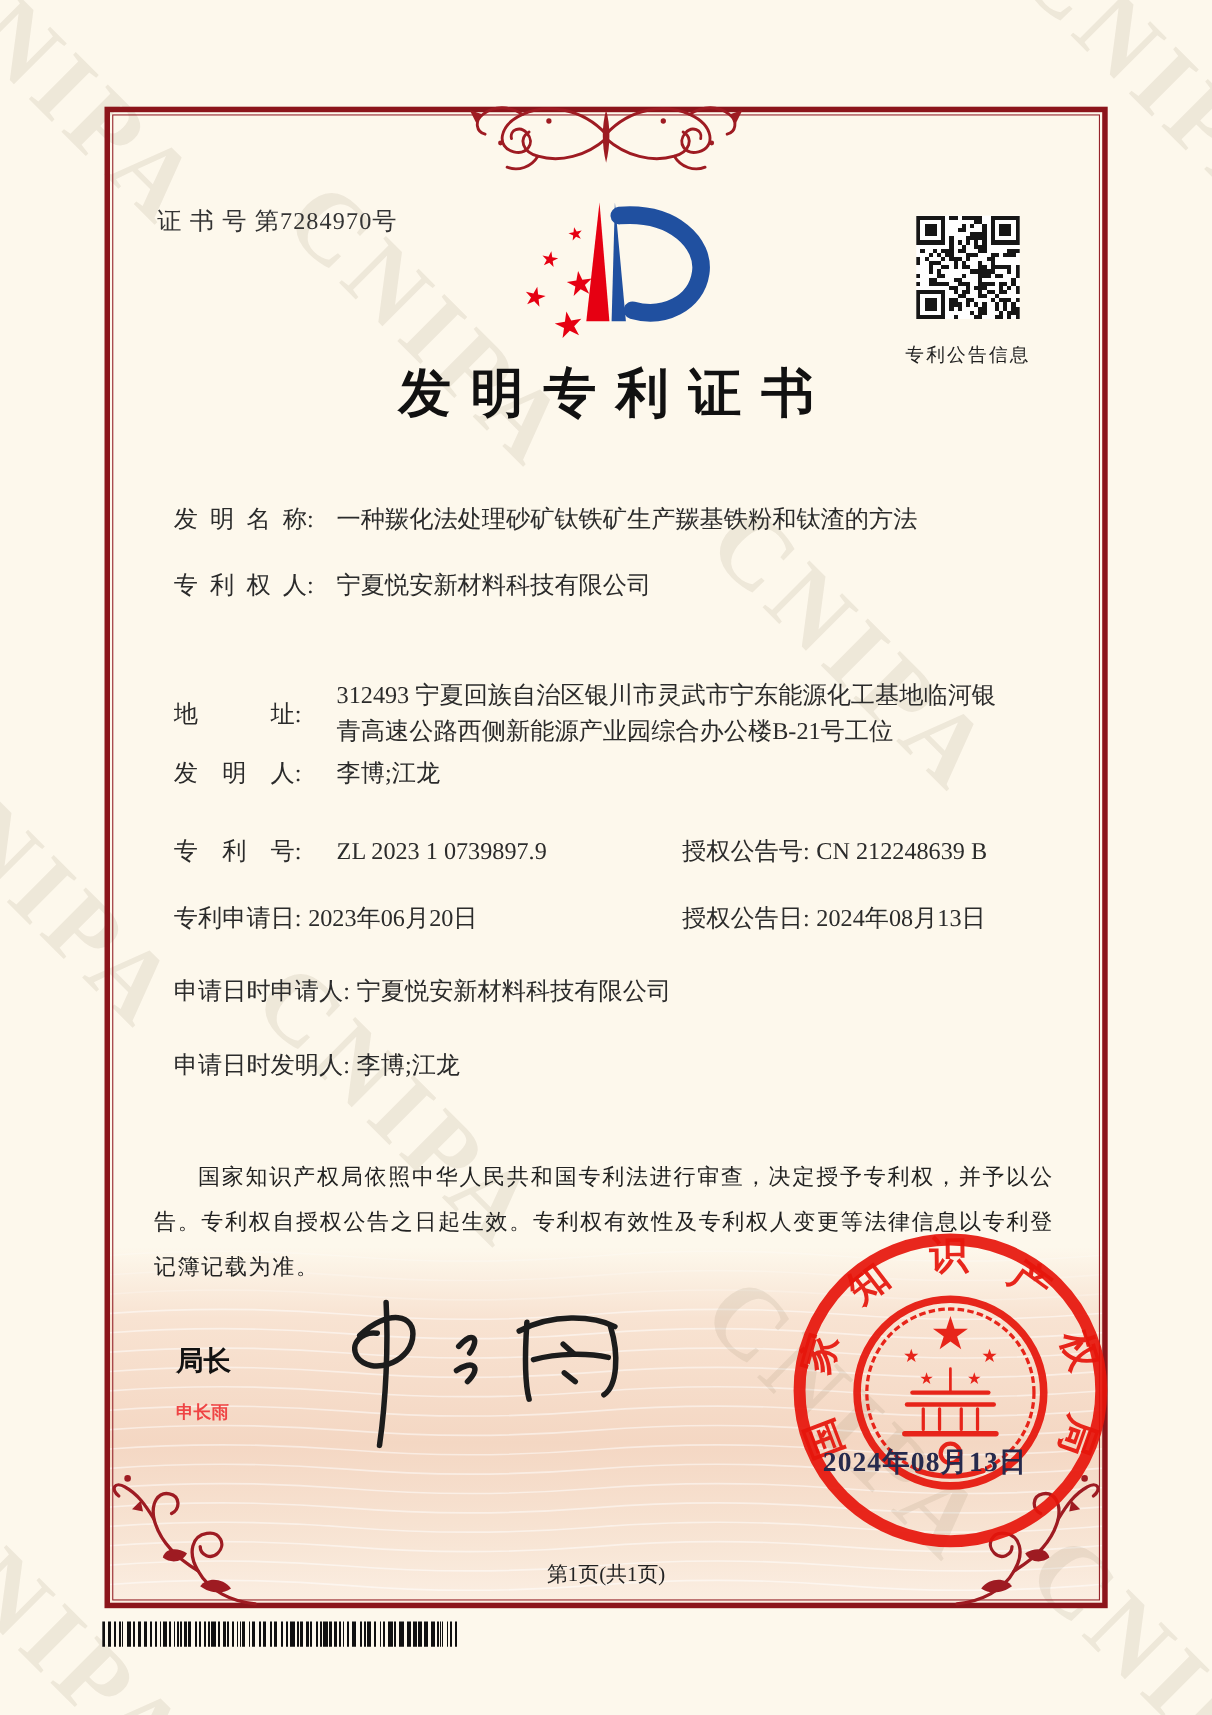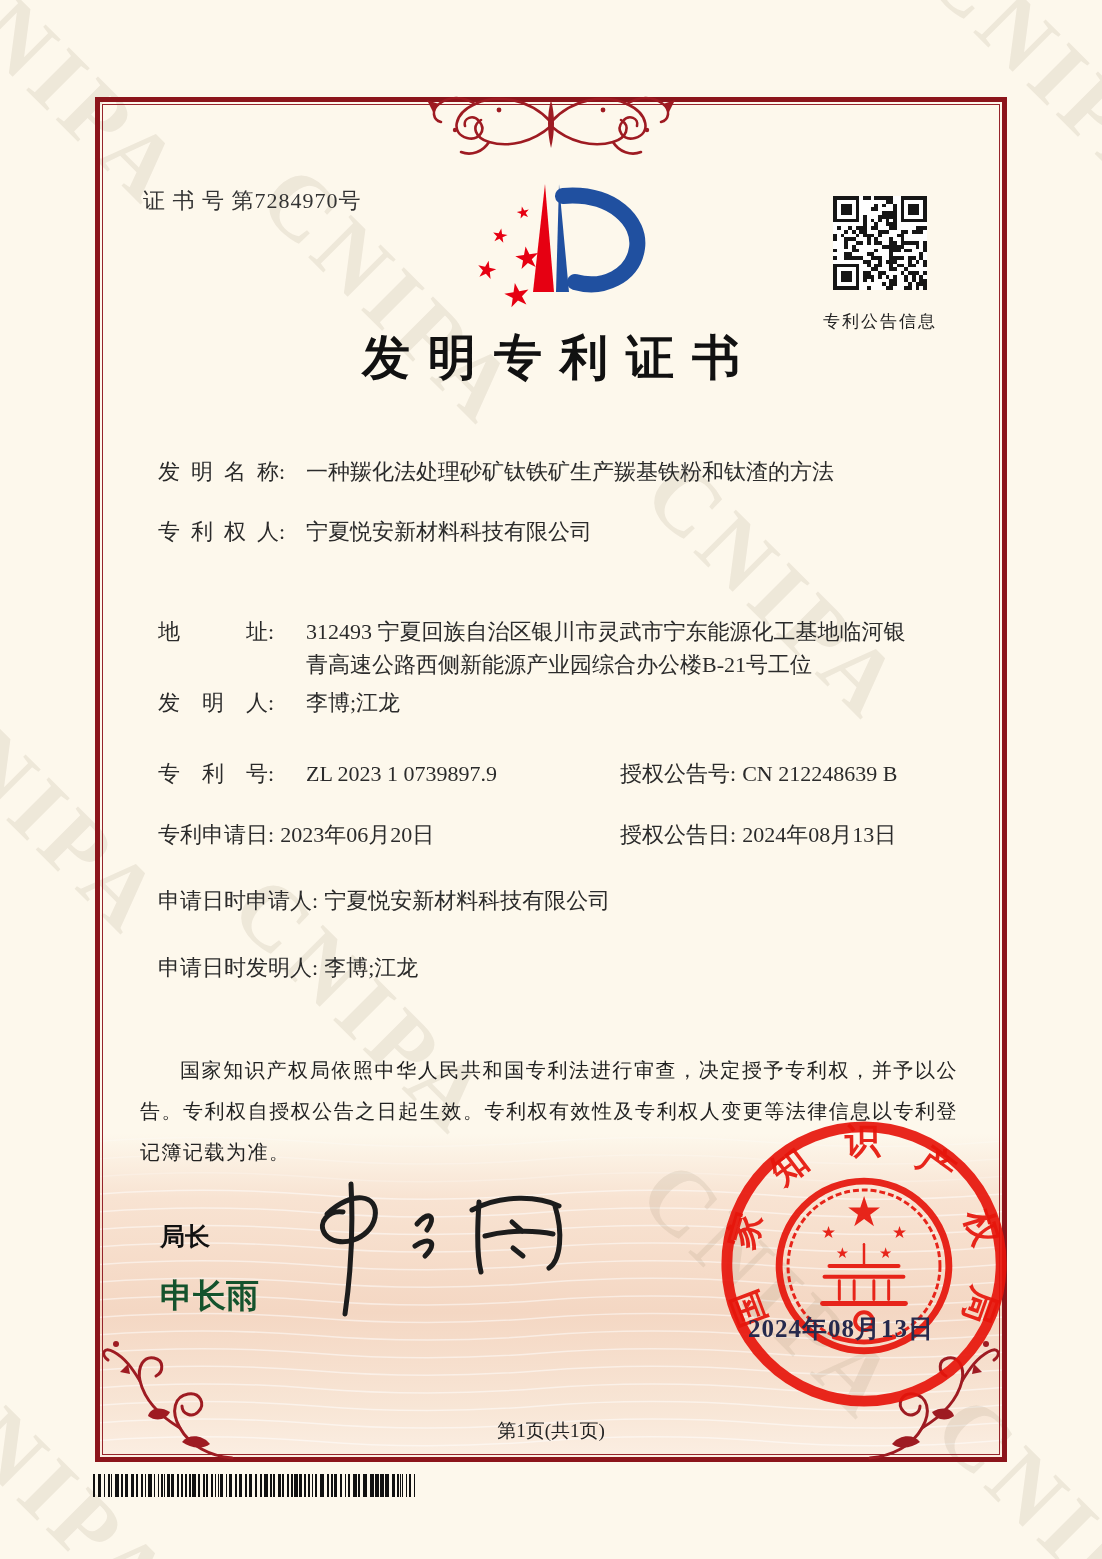--- a/index.html
+++ b/index.html
@@ -33,36 +33,36 @@
   
   .cert-no{position:absolute;left:143px;top:186px;font-size:22px;letter-spacing:1px;color:#333;z-index:5;}
   .logo{position:absolute;left:455px;top:180px;z-index:5;}
   .qr-block{position:absolute;left:818px;top:196px;width:124px;text-align:center;z-index:5;}
   .qr-caption{margin-top:16px;font-size:17px;letter-spacing:2px;color:#222;}
   .title{
     position:absolute;left:0;right:0;top:326px;text-align:center;z-index:5;
     font-size:48px;font-weight:bold;letter-spacing:18px;text-indent:18px;color:#111;
   }
   
-  .frow{position:absolute;left:158px;width:810px;display:flex;align-items:flex-start;z-index:5;font-size:22px;line-height:33px;}
+  .frow{position:absolute;left:158px;width:810px;display:flex;align-items:center;z-index:5;font-size:22px;line-height:33px;}
   .flabel{flex:0 0 auto;min-width:142px;white-space:pre;color:#2b2b2b;}
   .fvalue{margin-left:6px;max-width:620px;}
   .r-name{top:455px}.r-patentee{top:515px}.r-address{top:615px}.r-inventor{top:686px}
   .r-nums{top:757px}.r-dates{top:818px}.r-app{top:884px}.r-inv2{top:951px}
   .pair{display:flex;align-items:flex-start;}
   .pair-left{width:462px;flex:0 0 auto;}
   
   .legal{
     position:absolute;left:140px;width:818px;top:1050px;z-index:5;
     font-size:20px;line-height:41px;letter-spacing:1.5px;
     text-align:justify;text-indent:2em;color:#222;
   }
   
   .sig-title{position:absolute;left:160px;top:1220px;font-family:"Liberation Sans",sans-serif;font-weight:bold;font-size:25px;color:#111;z-index:5;}
-  .sig-name{position:absolute;left:160px;top:1274px;font-family:"Liberation Sans",sans-serif;font-weight:bold;font-size:33px;color:#14532d;z-index:5;}
+  .sig-name{position:absolute;left:160px;top:1274px;font-family:"Liberation Sans",sans-serif;font-weight:bold;font-size:16px;color:#ef4444;z-index:5;}
   .sig-script{position:absolute;left:262px;top:1172px;z-index:5;}
   
   .seal{position:absolute;left:716px;top:1116px;z-index:6;}
   .seal-date{
     position:absolute;left:748px;top:1312px;width:250px;z-index:7;
     font-size:25px;font-weight:bold;letter-spacing:1px;color:#262a4d;
   }
   
   .footer{position:absolute;left:0;right:0;top:1418px;text-align:center;font-size:19px;color:#222;z-index:5;}
   .barcode{position:absolute;left:93px;top:1474px;z-index:5;}

